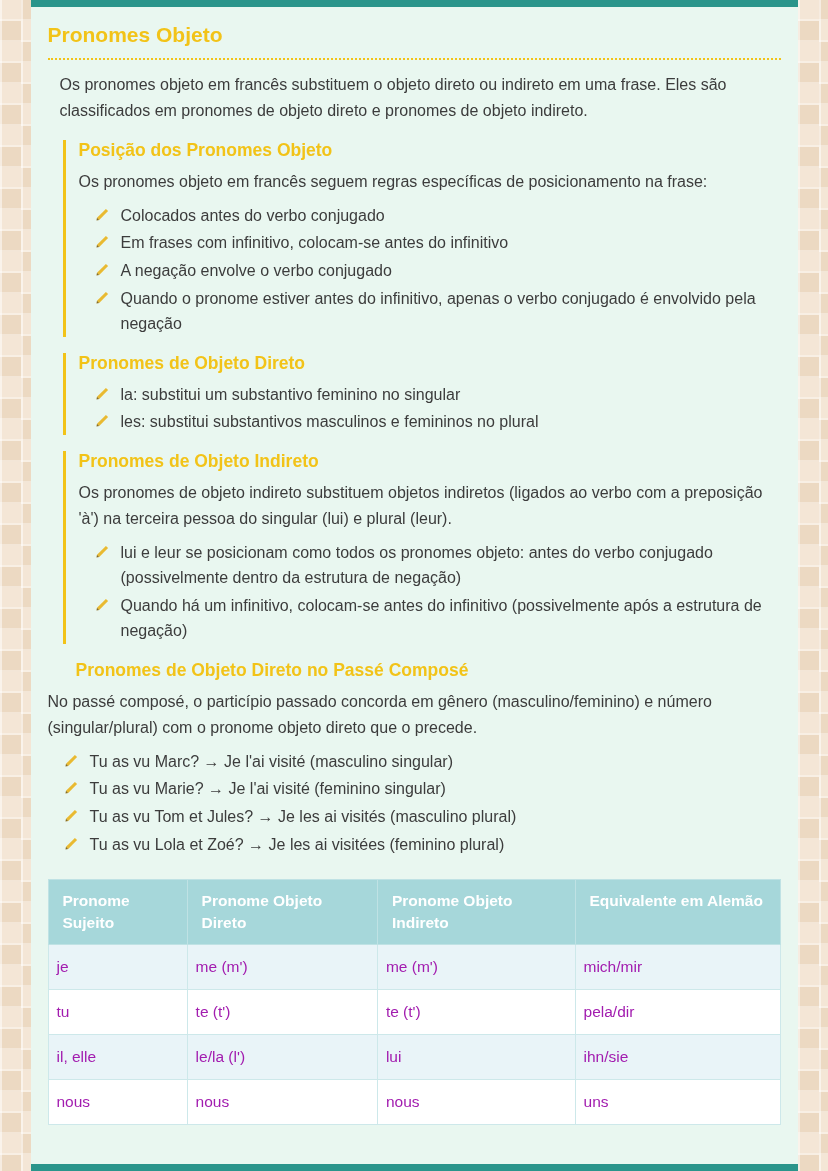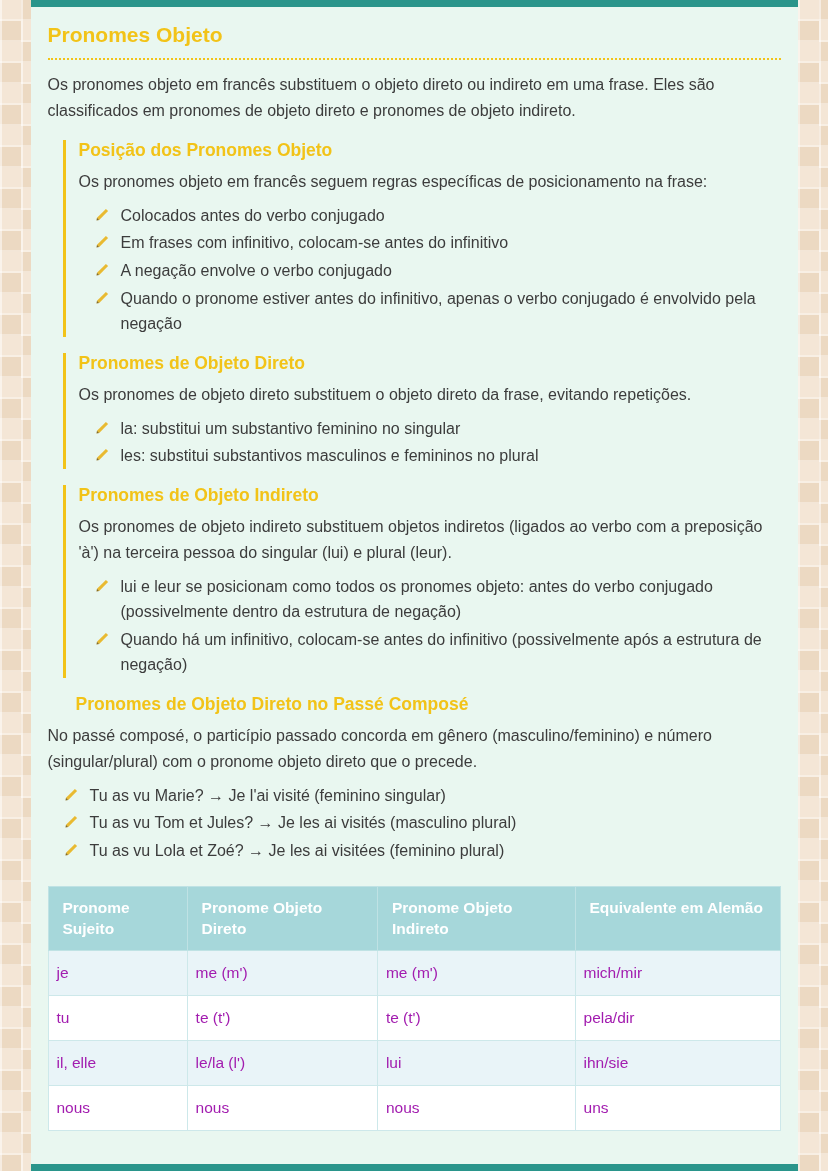--- a/index.html
+++ b/index.html
@@ -33,21 +33,21 @@
     font-size: 21px;
     font-weight: bold;
     color: #f2c318;
     padding-bottom: 11px;
     border-bottom: 2px dotted #f2c318;
   }
   p {
     font-size: 16px;
     line-height: 1.62;
     color: #3c3c3c;
-    margin: 12px 0;
+    margin: 12px 12px;
   }
   .section {
     margin: 16px 0 16px 15px;
     border-left: 3px solid #f2c318;
     padding-left: 13px;
   }
   .section.plain {
     margin-left: 0;
     border-left: none;
     padding-left: 0;
@@ -146,21 +146,20 @@
             <path d="M3.0 10.8 L11.9 1.9 L14.1 4.1 L5.2 13.0 Z" fill="#e9ba31"></path>
             <path d="M2.5 13.5 L3.0 10.8 L5.2 13.0 Z" fill="#8a6d1e"></path>
           </svg>
         <span>Quando o pronome estiver antes do infinitivo, apenas o verbo conjugado é envolvido pela negação</span>
       </li>
     </ul>
   </section>
 
   <section class="section">
     <h2>Pronomes de Objeto Direto</h2>
-    <p>Os pronomes de objeto direto substituem o objeto direto da frase, evitando repetições.</p>
     <ul class="plist">
       <li class="pitem">
         <svg class="pencil" viewBox="0 0 16 16">
             <path d="M3.0 10.8 L11.9 1.9 L14.1 4.1 L5.2 13.0 Z" fill="#e9ba31"></path>
             <path d="M2.5 13.5 L3.0 10.8 L5.2 13.0 Z" fill="#8a6d1e"></path>
           </svg>
         <span>la: substitui um substantivo feminino no singular</span>
       </li>
       <li class="pitem">
         <svg class="pencil" viewBox="0 0 16 16">
@@ -190,20 +189,27 @@
           </svg>
         <span>Quando há um infinitivo, colocam-se antes do infinitivo (possivelmente após a estrutura de negação)</span>
       </li>
     </ul>
   </section>
 
   <section class="section plain">
     <h2>Pronomes de Objeto Direto no Passé Composé</h2>
     <p>No passé composé, o particípio passado concorda em gênero (masculino/feminino) e número (singular/plural) com o pronome objeto direto que o precede.</p>
     <ul class="plist">
+      <li class="pitem">
+        <svg class="pencil" viewBox="0 0 16 16">
+            <path d="M3.0 10.8 L11.9 1.9 L14.1 4.1 L5.2 13.0 Z" fill="#e9ba31"></path>
+            <path d="M2.5 13.5 L3.0 10.8 L5.2 13.0 Z" fill="#8a6d1e"></path>
+          </svg>
+        <span>Tu as vu Marc? → Je l'ai visité (masculino singular)</span>
+      </li>
       <li class="pitem">
         <svg class="pencil" viewBox="0 0 16 16">
             <path d="M3.0 10.8 L11.9 1.9 L14.1 4.1 L5.2 13.0 Z" fill="#e9ba31"></path>
             <path d="M2.5 13.5 L3.0 10.8 L5.2 13.0 Z" fill="#8a6d1e"></path>
           </svg>
         <span>Tu as vu Marie? → Je l'ai visité (feminino singular)</span>
       </li>
       <li class="pitem">
         <svg class="pencil" viewBox="0 0 16 16">
             <path d="M3.0 10.8 L11.9 1.9 L14.1 4.1 L5.2 13.0 Z" fill="#e9ba31"></path>

